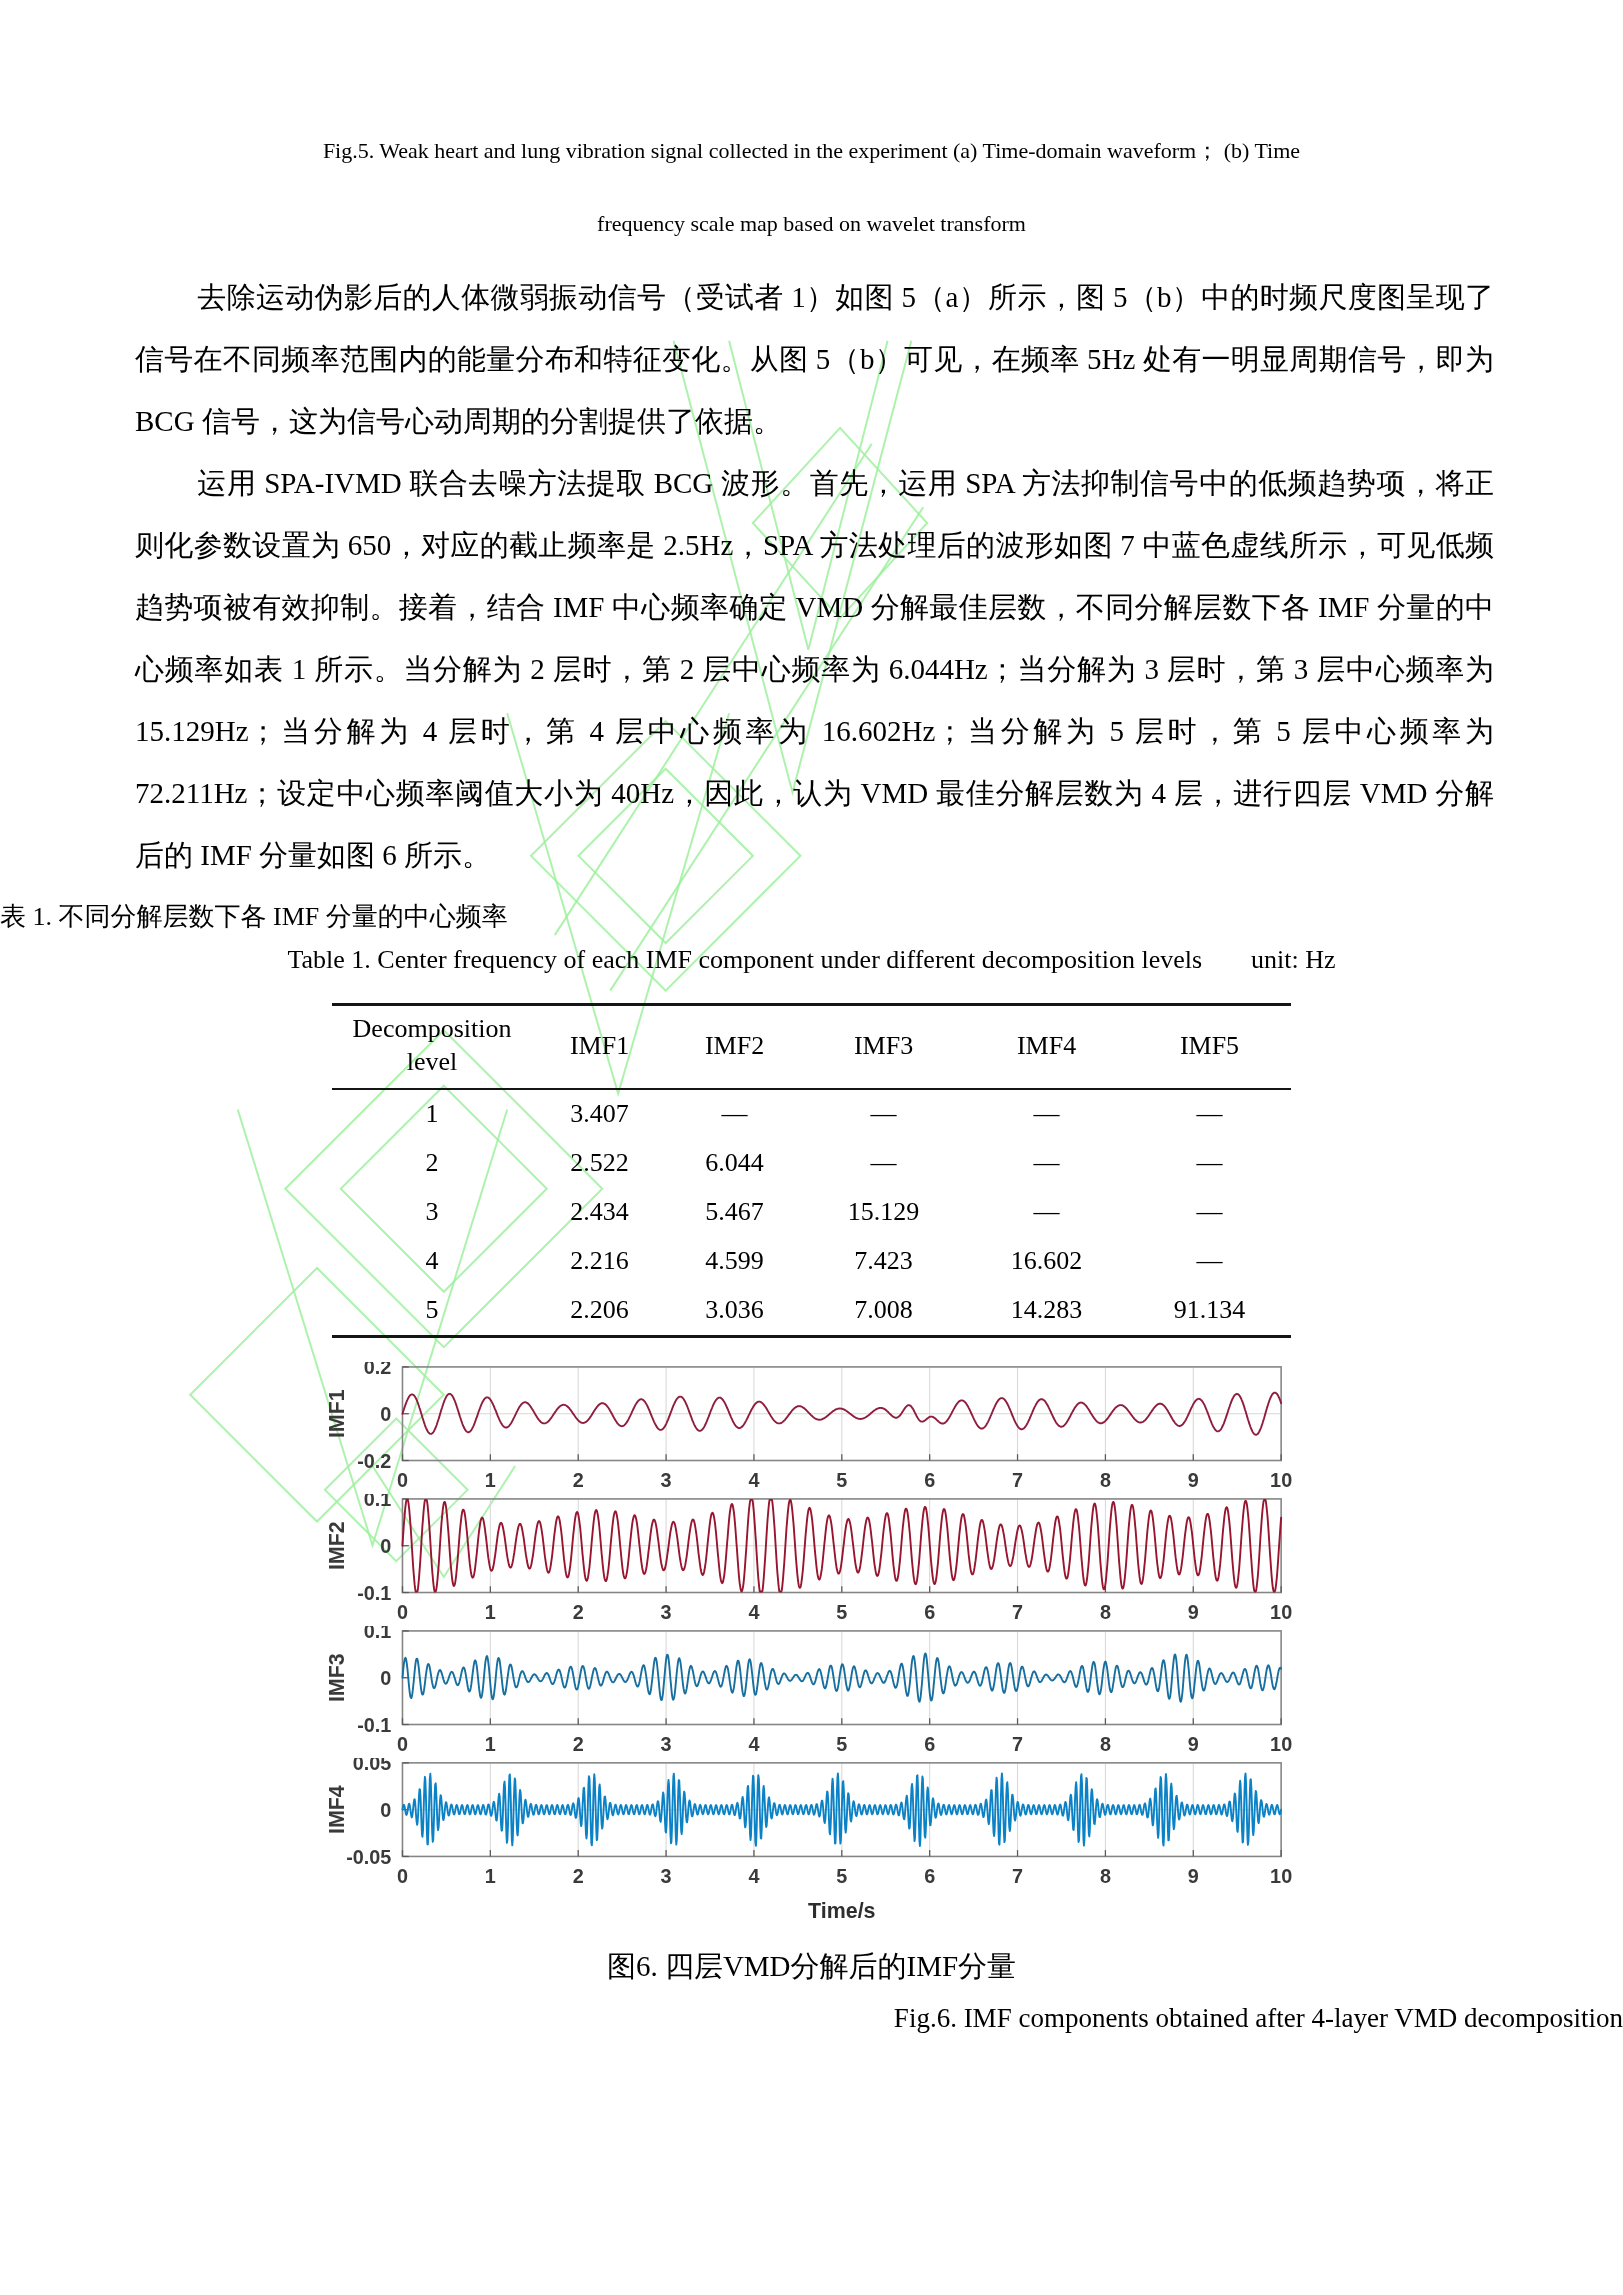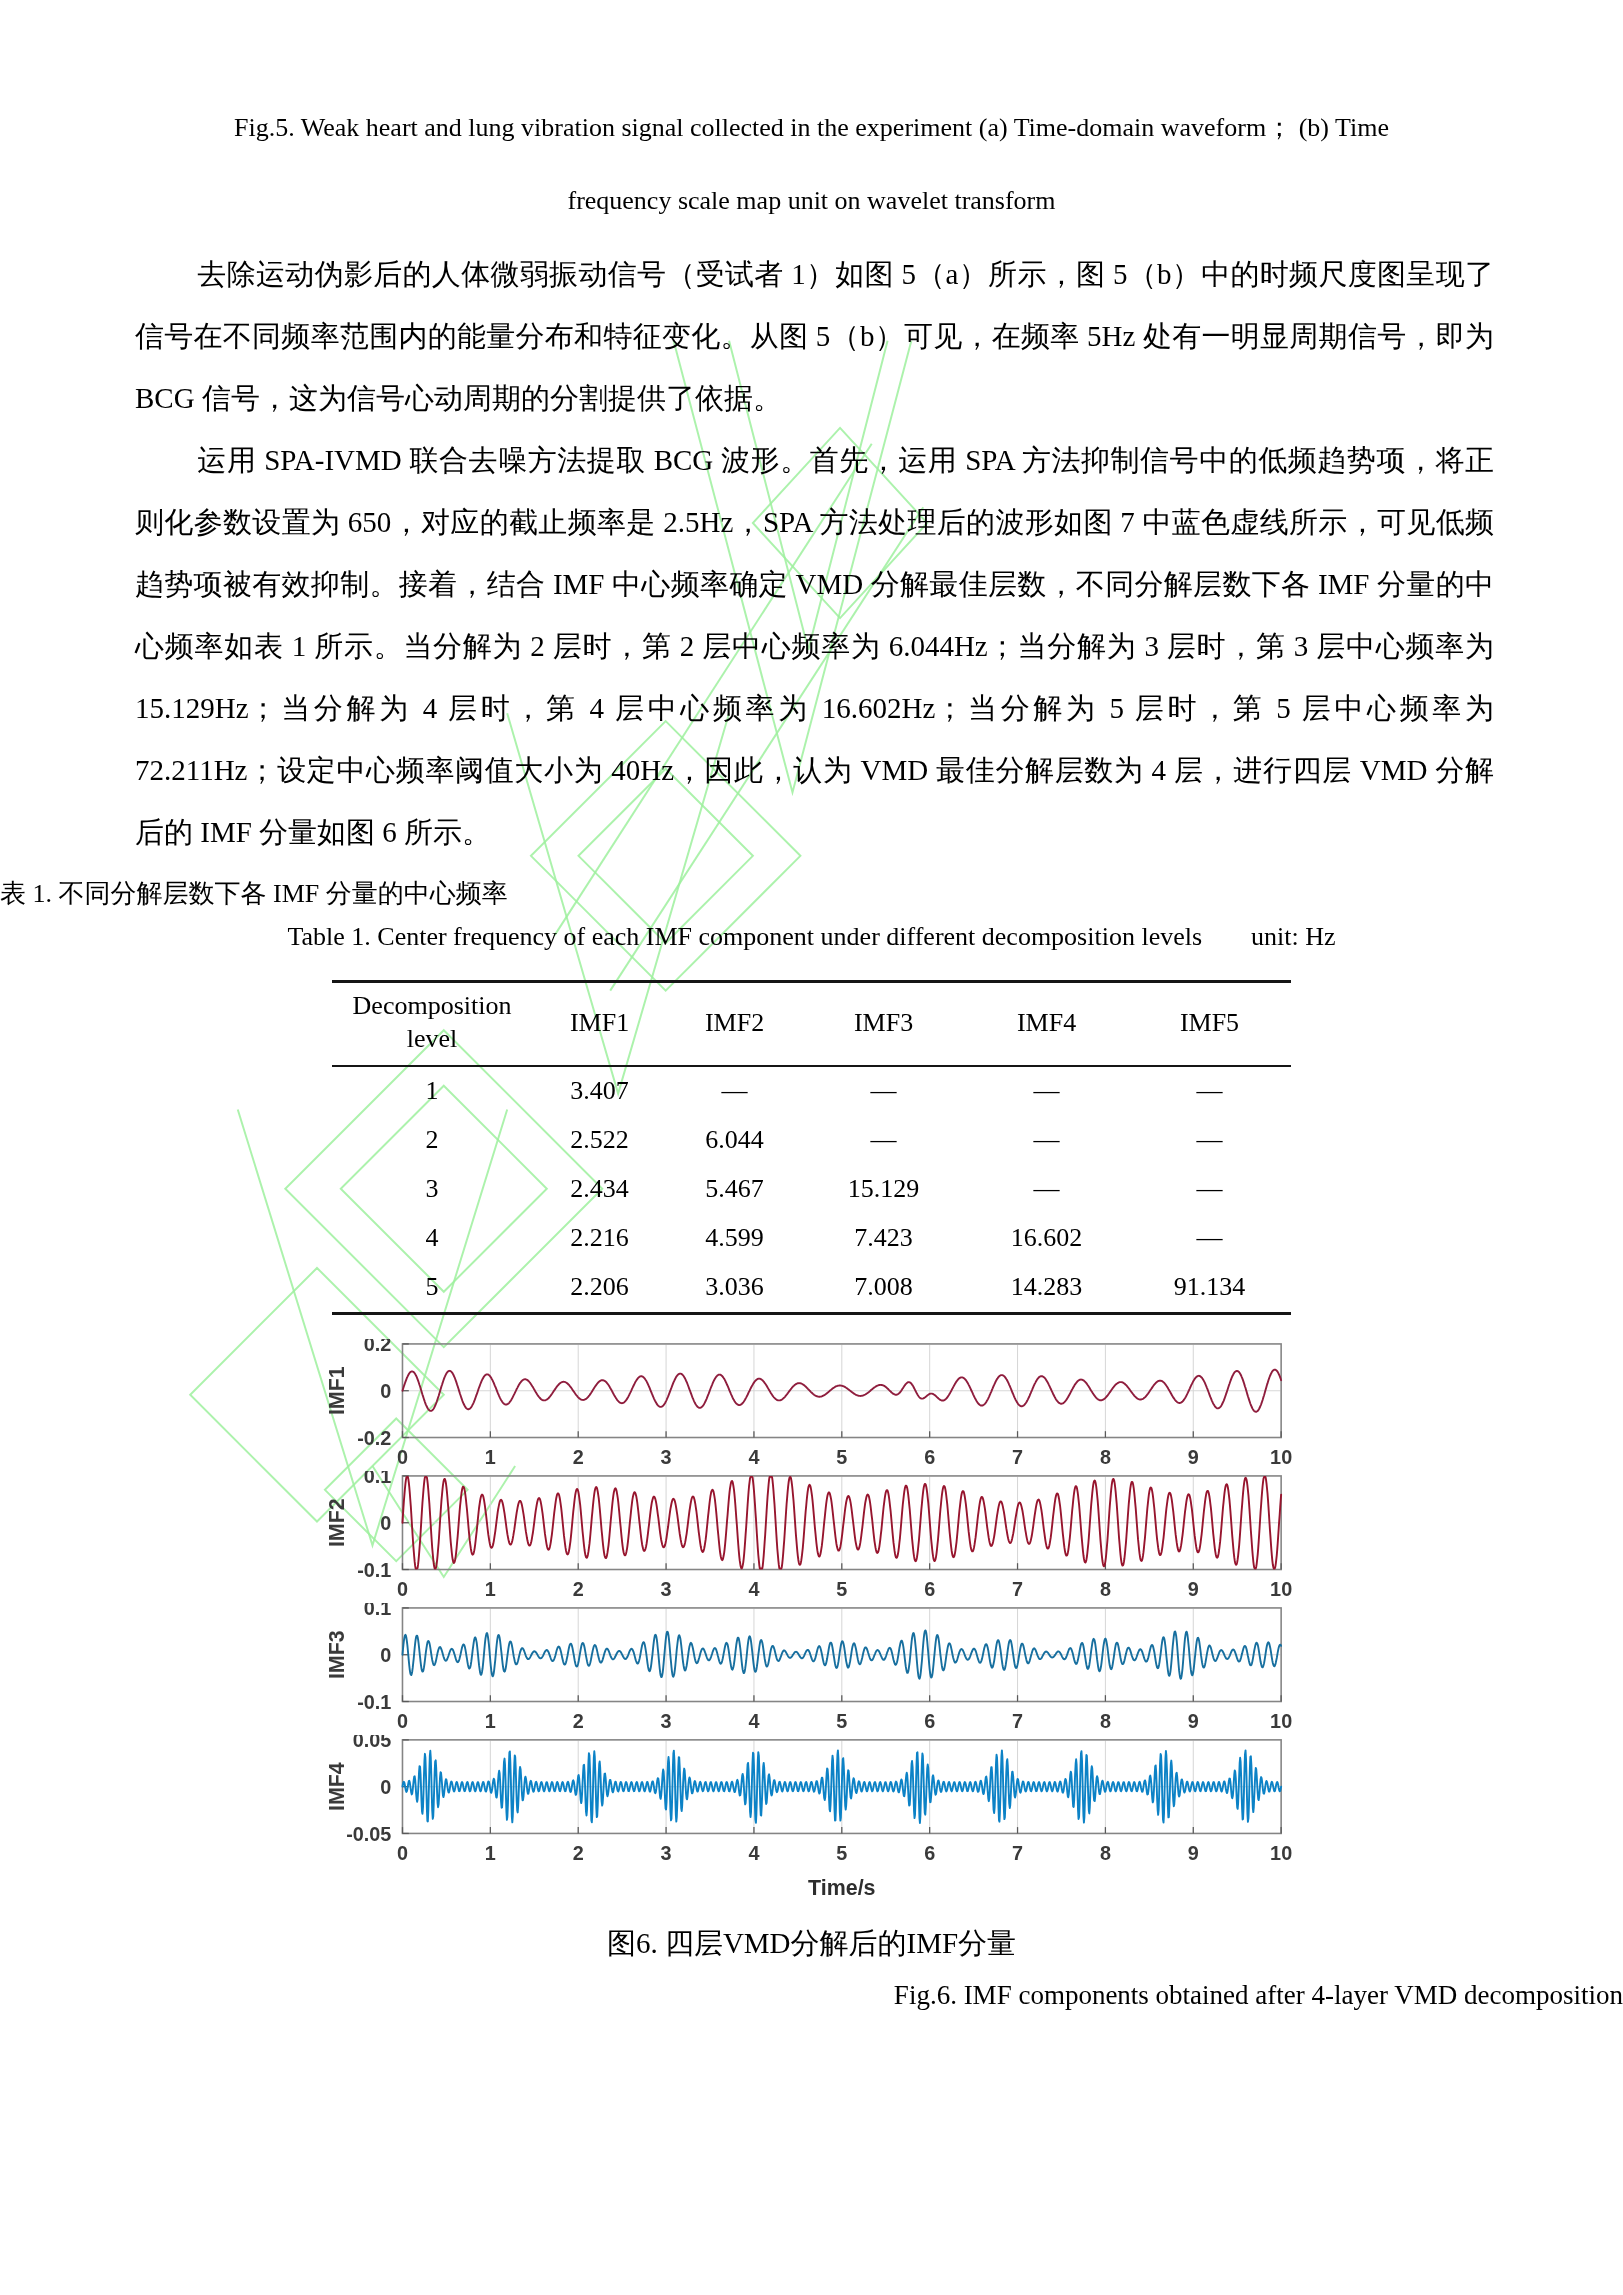--- a/index.html
+++ b/index.html
@@ -1,20 +1,20 @@
 <!DOCTYPE html>
 <html style="font-size:12.7px"><head>
 <meta charset="utf-8">
 <style>
   html,body{margin:0;padding:0;}
   body{width:1623px;height:2295px;background:#ffffff;position:relative;overflow:hidden;
        font-family:"Liberation Serif","DejaVu Serif",serif;color:#000;}
   .watermark{position:absolute;left:0;top:0;z-index:0;pointer-events:none;}
   .content{position:relative;z-index:1;}
-  .fig5-caption{padding-top:91px;text-align:center;font-size:26px;line-height:73px;}
+  .fig5-caption{padding-top:114px;text-align:center;font-size:22px;line-height:73px;}
   .para{width:1359px;margin:0 0 0 135px;font-size:29px;line-height:62px;
         text-align:justify;text-indent:2.15em;}
   #para1{margin-top:6.3px;}
   .tblcap-zh{margin-top:9.5px;font-size:26px;line-height:41px;}
   .tblcap-en{text-align:center;font-size:26px;line-height:46px;}
   .tblcap-en .unit{margin-left:49px;}
   table.freq{width:959px;margin:20px auto 0;border-collapse:collapse;font-size:26px;
              border-top:3.2px solid #151515;border-bottom:3.2px solid #151515;}
   table.freq th{font-weight:normal;border-bottom:2.4px solid #151515;
                 padding:6.3px 0 9.5px;line-height:33px;}
@@ -44,21 +44,21 @@
   <path class="wm" d="M 400 1600 L 560 1760 L 400 1920 L 240 1760 Z" stroke="#9df09d"></path>
   <path class="wm" d="M 300 1400 L 470 1950 L 640 1400" stroke="#9df09d"></path>
   <path class="wm" d="M 500 1790 L 590 1880 L 500 1970 L 410 1880 Z" stroke="#9df09d"></path>
   <path class="wm" d="M 470 1850 L 560 1990 L 650 1850" stroke="#9df09d"></path>
 </svg>
 
 <div class="content">
 
   <div class="fig5-caption">
     <span style="display:block">Fig.5. Weak heart and lung vibration signal collected in the experiment (a) Time-domain waveform； (b) Time</span>
-    <span style="display:block">frequency scale map unit on wavelet transform</span>
+    <span style="display:block">frequency scale map based on wavelet transform</span>
   </div>
 
   <p class="para" id="para1">去除运动伪影后的人体微弱振动信号（受试者 1）如图 5（a）所示，图 5（b）中的时频尺度图呈现了信号在不同频率范围内的能量分布和特征变化。从图 5（b）可见，在频率 5Hz 处有一明显周期信号，即为 BCG 信号，这为信号心动周期的分割提供了依据。</p>
   <p class="para" id="para2">运用 SPA-IVMD 联合去噪方法提取 BCG 波形。首先，运用 SPA 方法抑制信号中的低频趋势项，将正则化参数设置为 650，对应的截止频率是 2.5Hz，SPA 方法处理后的波形如图 7 中蓝色虚线所示，可见低频趋势项被有效抑制。接着，结合 IMF 中心频率确定 VMD 分解最佳层数，不同分解层数下各 IMF 分量的中心频率如表 1 所示。当分解为 2 层时，第 2 层中心频率为 6.044Hz；当分解为 3 层时，第 3 层中心频率为 15.129Hz；当分解为 4 层时，第 4 层中心频率为 16.602Hz；当分解为 5 层时，第 5 层中心频率为 72.211Hz；设定中心频率阈值大小为 40Hz，因此，认为 VMD 最佳分解层数为 4 层，进行四层 VMD 分解后的 IMF 分量如图 6 所示。</p>
 
   <div class="tblcap-zh">表 1. 不同分解层数下各 IMF 分量的中心频率</div>
   <div class="tblcap-en">
     <span>Table 1. Center frequency of each IMF component under different decomposition levels</span><span class="unit">unit: Hz</span>
   </div>
 

